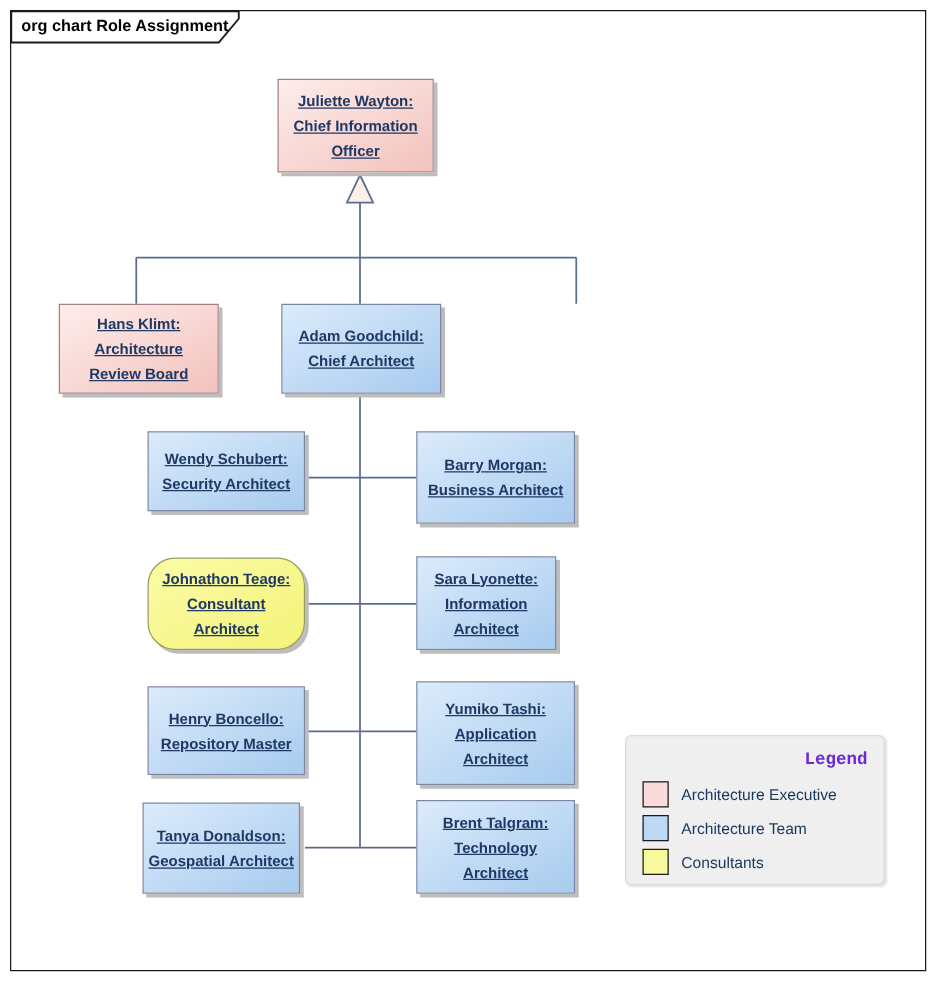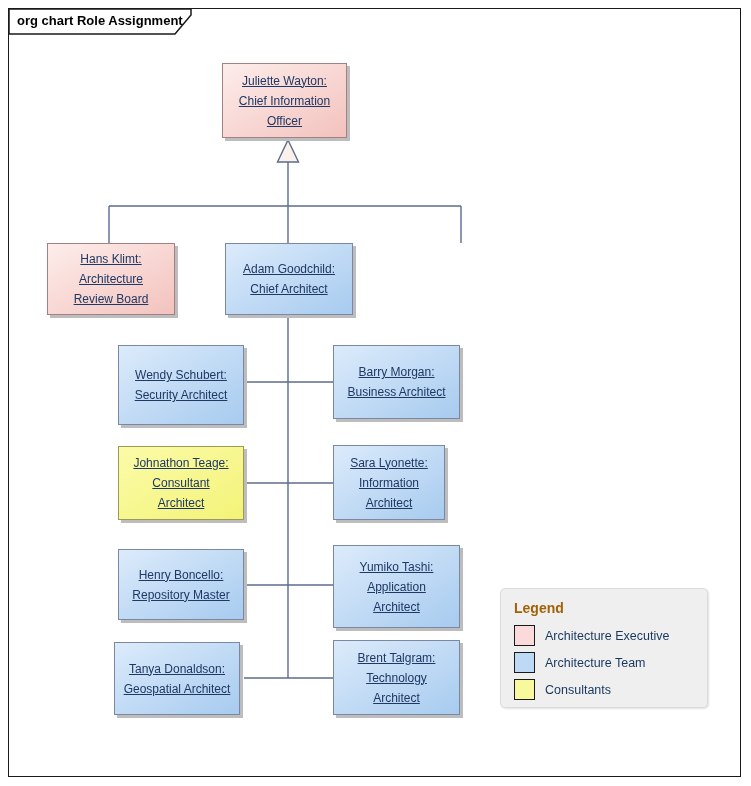--- a/index.html
+++ b/index.html
@@ -9,44 +9,44 @@
   .frame{position:absolute;left:8px;top:8px;width:733px;height:769px;
          border:1.5px solid #1a1a1a;box-sizing:border-box;}
   .frame-tab-text{position:absolute;left:17px;top:13px;font-size:13px;font-weight:bold;
          color:#000;white-space:nowrap;}
 
   svg.overlay{position:absolute;left:0;top:0;pointer-events:none;}
 
   .node{position:absolute;box-sizing:border-box;border:1.5px solid;
         display:flex;align-items:center;justify-content:center;text-align:center;
         box-shadow:3px 3px 0 #bdbdbd;padding:0 2px;}
-  .node .lbl{font-size:12px;font-weight:normal;color:#1F3864;line-height:20px;
+  .node .lbl{font-size:12px;font-weight:bold;color:#1F3864;line-height:20px;
         text-decoration:underline;white-space:pre-line;}
   .node.executive{border-color:#A28084;background:linear-gradient(to bottom right,#FDEDEB,#F3C2BD);}
   .node.team{border-color:#7B87A3;background:linear-gradient(to bottom right,#DCEBFB,#A7CBEF);}
-  .node.consultant{border-color:#9B9B55;background:linear-gradient(to bottom right,#FBFBA8,#F3F379);}
+  .node.consultant{border-color:#9B9B55;background:linear-gradient(to bottom right,#FBFBA8,#F3F379);border-radius:22px;}
 
   #n-juliette{left:222px;top:63px;width:125px;height:75px}
   #n-hans{left:47px;top:243px;width:128px;height:72px}
   #n-adam{left:225px;top:243px;width:128px;height:72px}
   #n-ea{left:398px;top:243px;width:129px;height:72px}
-  #n-wendy{left:118px;top:345px;width:126px;height:80px}
+  #n-wendy{left:118px;top:345px;width:126px;height:64px}
   #n-barry{left:333px;top:345px;width:127px;height:74px}
   #n-john{left:118px;top:446px;width:126px;height:74px}
   #n-sara{left:333px;top:445px;width:112px;height:75px}
   #n-henry{left:118px;top:549px;width:126px;height:71px}
   #n-yumiko{left:333px;top:545px;width:127px;height:83px}
   #n-tanya{left:114px;top:642px;width:126px;height:73px}
   #n-brent{left:333px;top:640px;width:127px;height:75px}
 
   .legend{position:absolute;left:500px;top:588px;width:208px;height:120px;
           box-sizing:border-box;background:#EFEFEF;border:1px solid #DBDBDB;border-radius:5px;
           box-shadow:1px 1px 2px rgba(0,0,0,0.12);padding:11px 0 0 13px;}
-  .legend-title{font-size:14px;font-weight:bold;color:#a16207;text-align:left;
-          margin:0 13px 9px 0;}
+  .legend-title{font-size:14px;font-weight:bold;color:#6d28d9;text-align:right;
+          margin:0 13px 9px 0;font-family:Liberation Mono, monospace;}
   .legend-item{display:flex;align-items:center;margin-bottom:6px;}
   .legend-swatch{width:21px;height:21px;border:1px solid #1a1a1a;box-sizing:border-box;
           margin-right:10px;flex:0 0 auto;}
   .sw0{background:#FADADB;} .sw1{background:#BDD9F6;} .sw2{background:#F8F89C;}
   .legend-label{font-size:12.5px;color:#17375E;}
 </style>
 </head>
 <body>
 
 <div class="stage">

